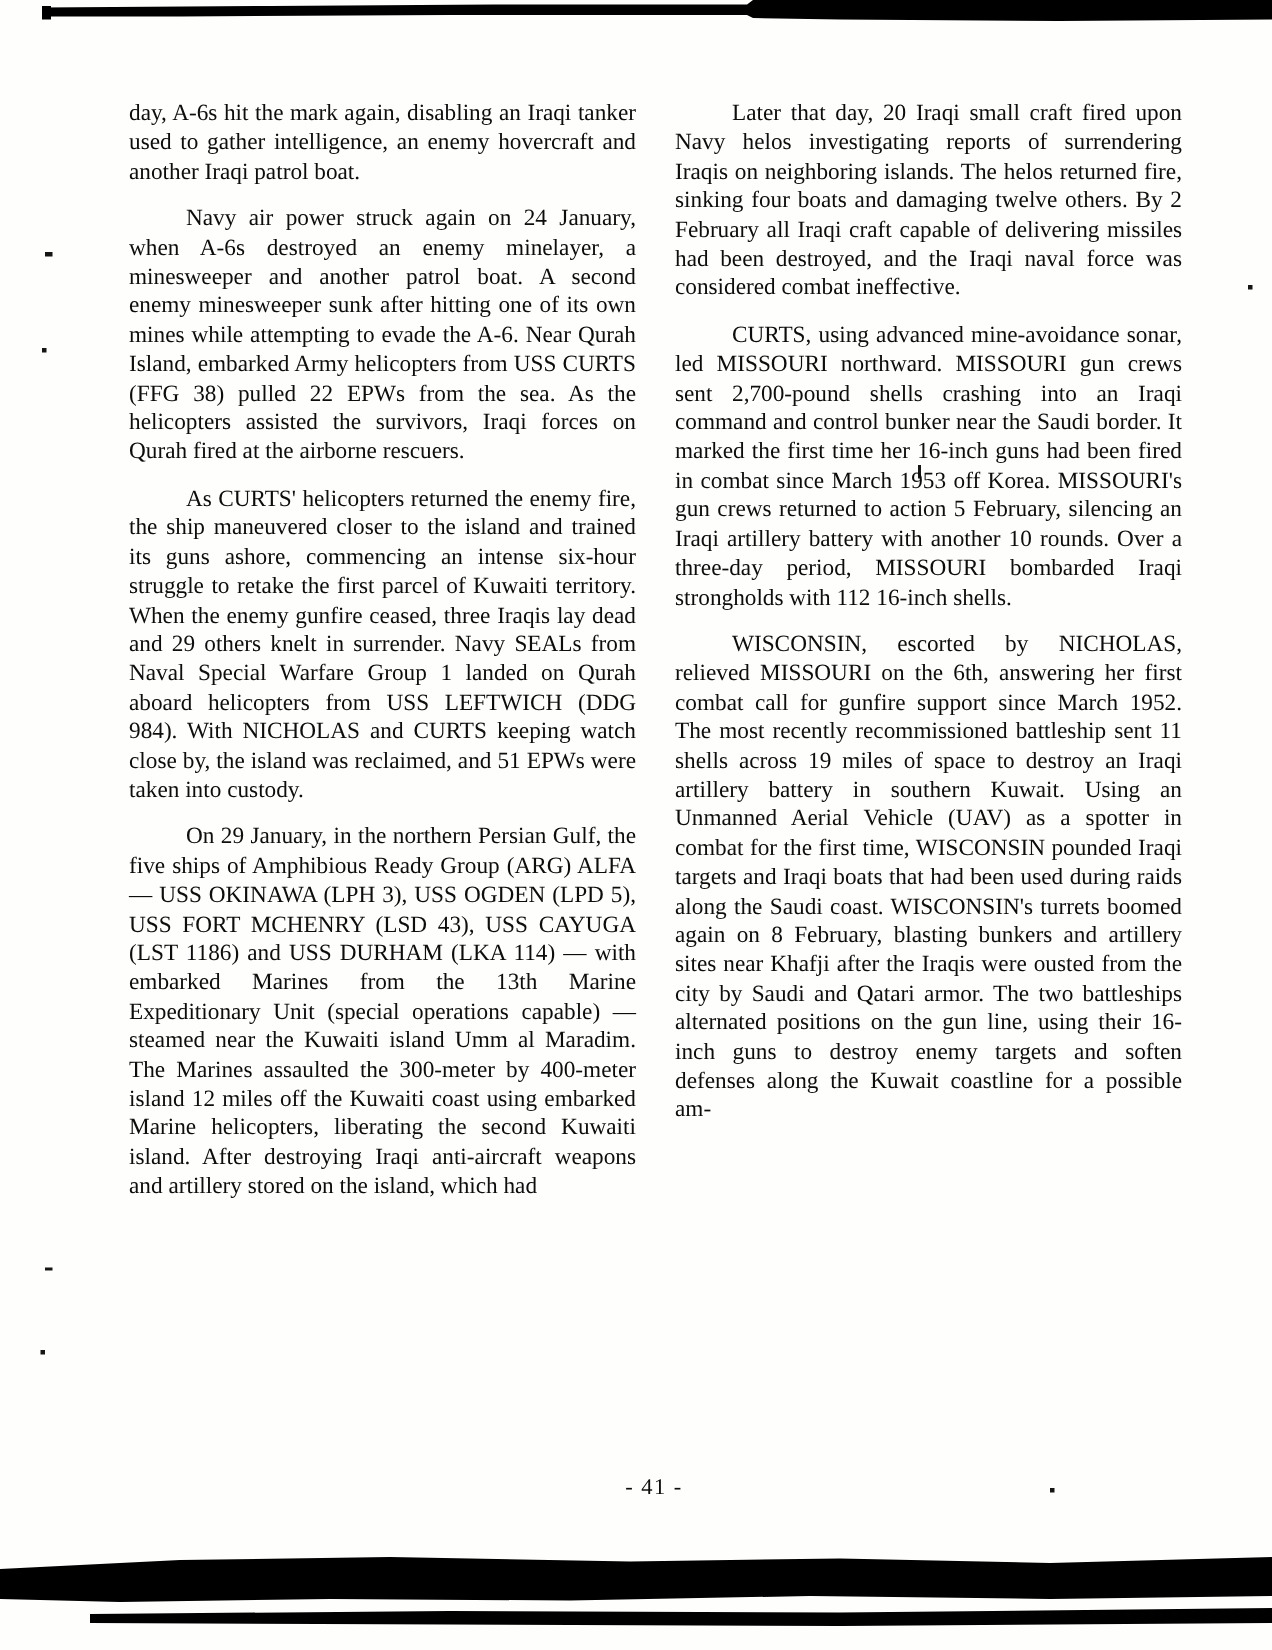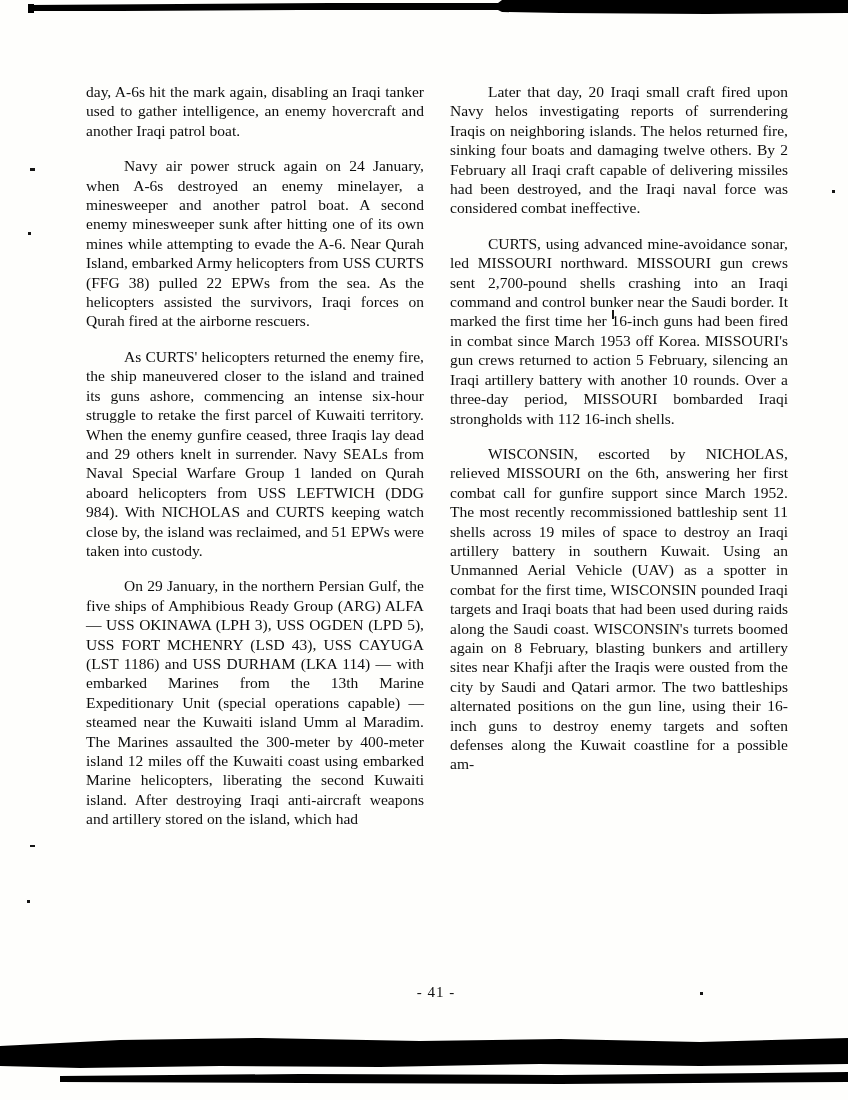--- a/index.html
+++ b/index.html
@@ -24,21 +24,21 @@
     display: flex;
     gap: 26px;
   }
   .col {
     width: 338px;
     font-size: 15.5px;
     line-height: 19.4px;
     text-align: justify;
   }
   .col p {
-    margin: 16px 0 12px 0;
+    margin: 0 0 12px 0;
     text-indent: 38px;
   }
   .col p.noindent {
     text-indent: 0;
   }
   .footer {
     position: absolute;
     top: 984px;
     left: 12px;
     width: 100%;

